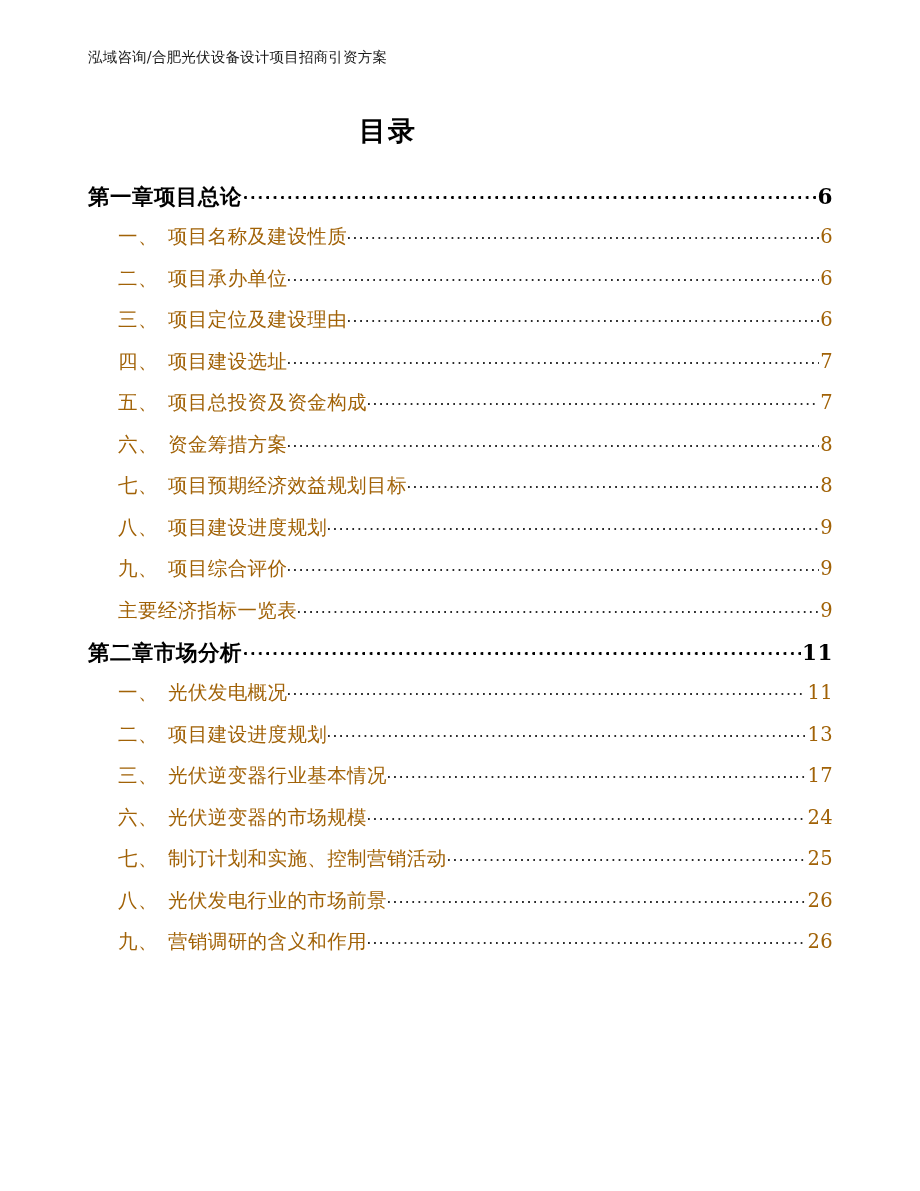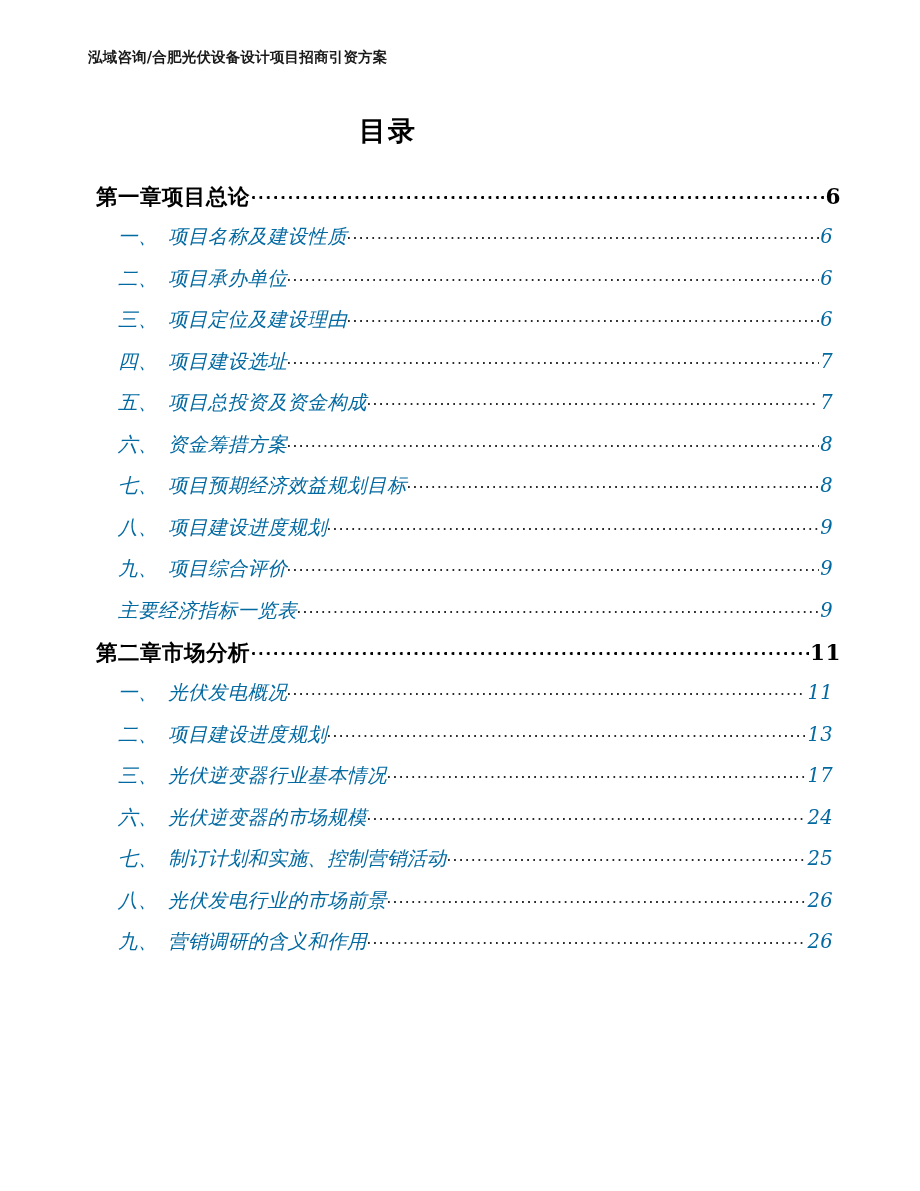--- a/index.html
+++ b/index.html
@@ -26,21 +26,20 @@
   
   .doc-header {
     position: absolute;
     left: 88px;
     top: 47px;
     font-size: 14.5px;
     line-height: 20px;
     letter-spacing: 0.2px;
     color: #1a1a1a;
     white-space: nowrap;
-    font-weight: bold;
   }
 
   
   .toc-title {
     position: absolute;
     left: 0;
     top: 113px;
     width: 776px;
     text-align: center;
     font-size: 27px;
@@ -63,21 +62,20 @@
     width: 100%;
     white-space: nowrap;
   }
 
   
   .toc-row.lvl1 {
     height: 41px;
     font-size: 21.5px;
     font-weight: bold;
     letter-spacing: 0.5px;
-    margin-left: 8px;
   }
   .toc-row.lvl1 .leader {
     position: relative;
     flex: 1 1 auto;
     height: 1em;
     margin: 0 1px 0 2px;
     overflow: hidden;
   }
   .toc-row.lvl1 .leader::after {
     content: "";
@@ -94,22 +92,21 @@
     font-weight: bold;
     font-size: 21.5px;
   }
 
   
   .toc-row.lvl2 {
     height: 41.5px;
     font-size: 19.5px;
     font-weight: normal;
     letter-spacing: 0.4px;
-    color: #0369a1;
-    font-style: italic;
+    color: #a16207;
   }
   .toc-row.lvl2 .leader {
     position: relative;
     flex: 1 1 auto;
     height: 1em;
     margin: 0 1px 0 1px;
     overflow: hidden;
   }
   .toc-row.lvl2 .leader::after {
     content: "";

